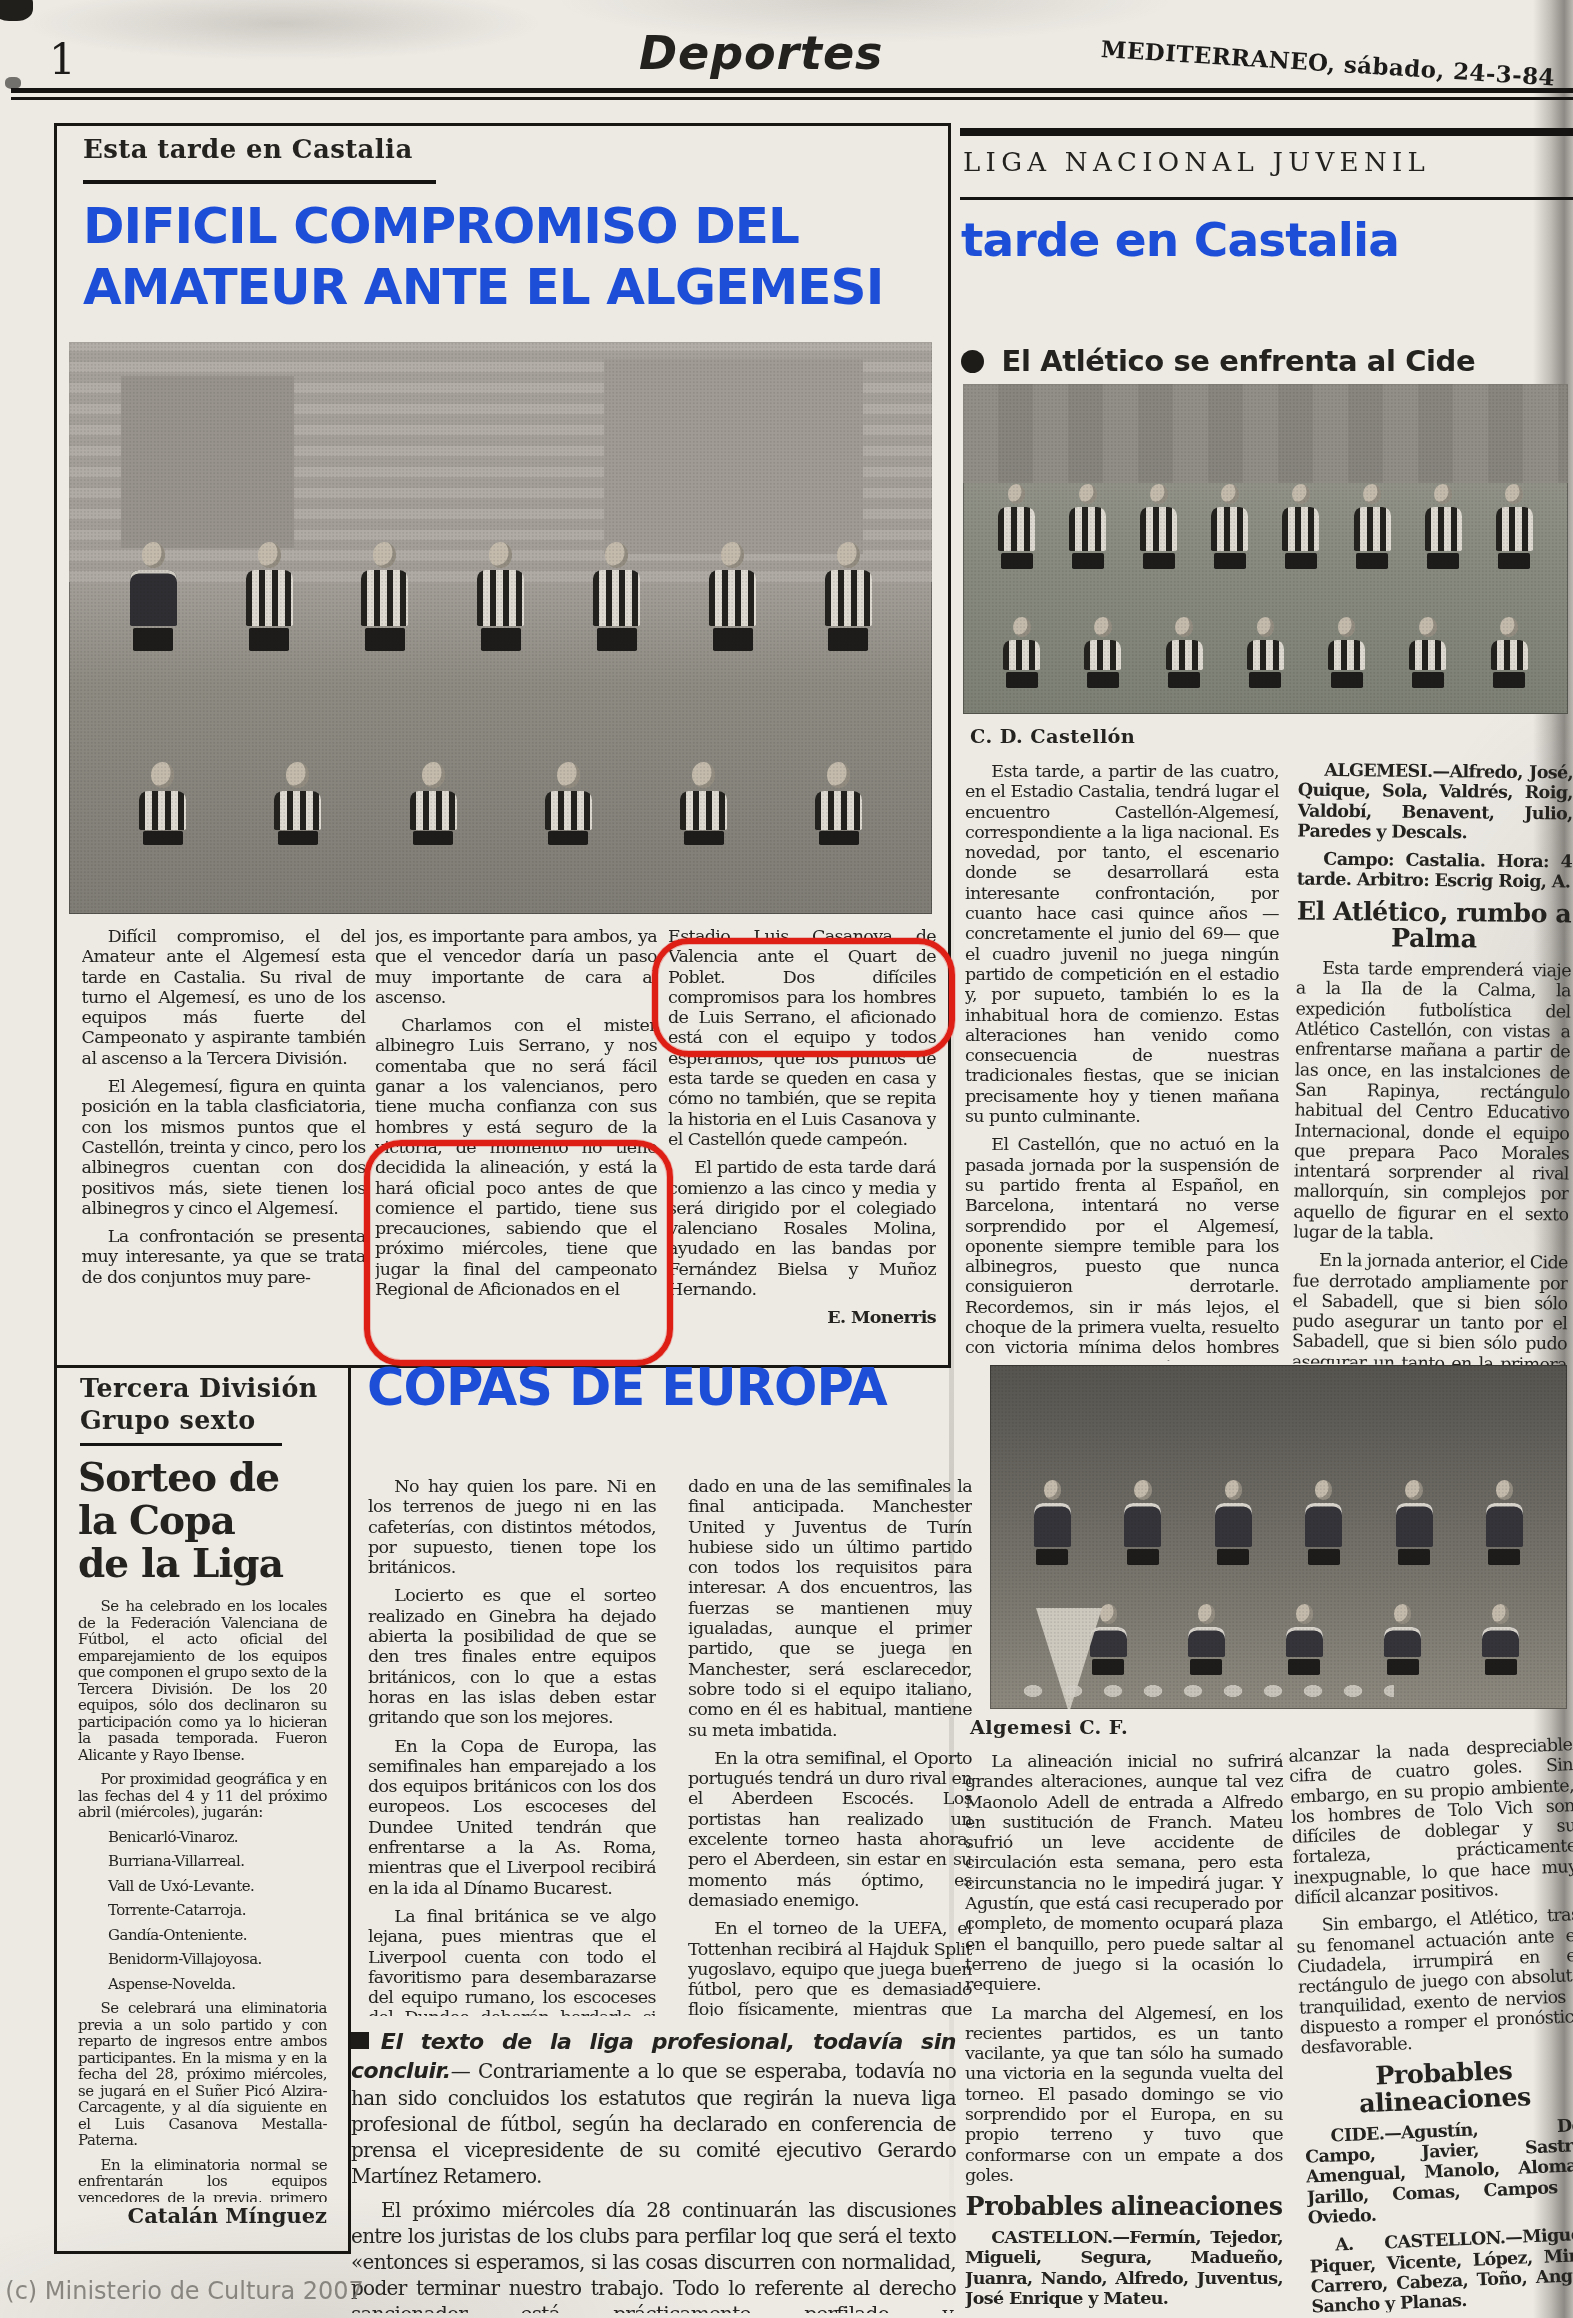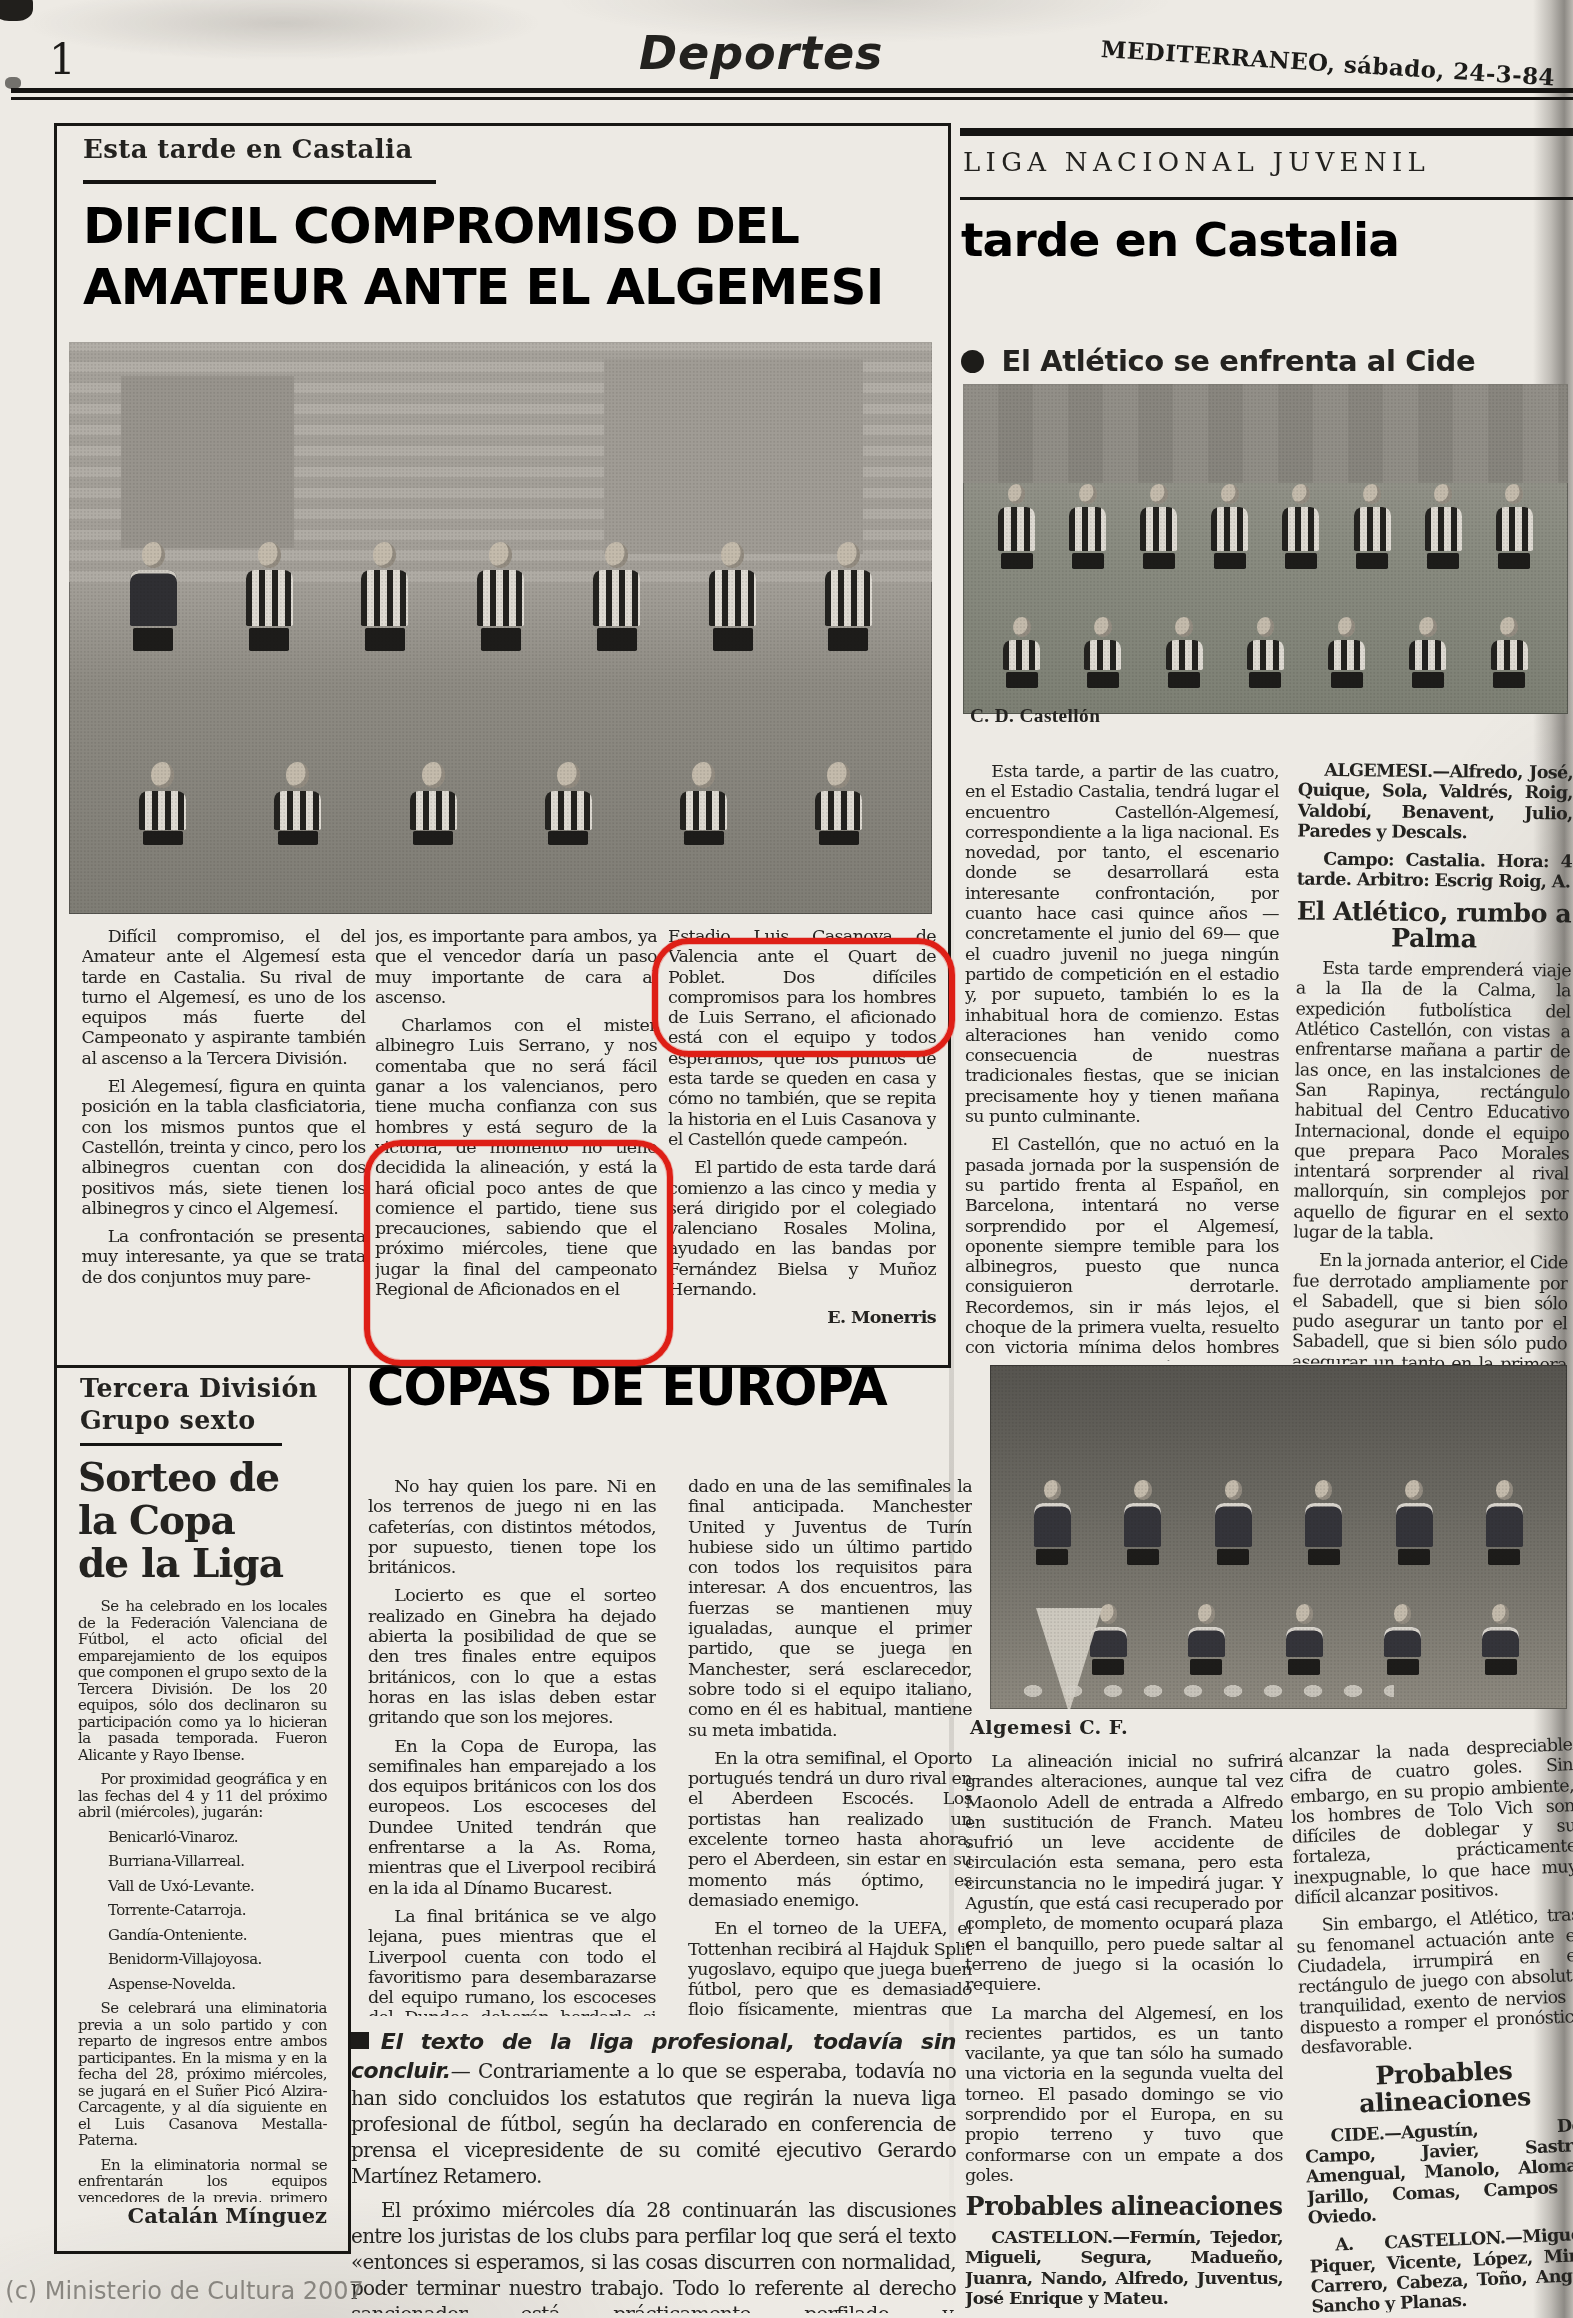--- a/index.html
+++ b/index.html
@@ -29,21 +29,21 @@
   .col.cont p:first-child{text-indent:0;}
   .col p.bold{font-weight:bold;}
   .col p.noind{text-indent:0;}
   .byline{font-weight:bold;text-align:right;text-indent:0 !important;}
   h4.subhead{margin:7px 0 7px 0;text-align:center;font-size:25.4px;font-weight:bold;
     letter-spacing:-0.02em;line-height:1.05;}
   
   .box{position:absolute;border:3.5px solid #181714;}
   .kicker{font-weight:bold;font-size:26px;letter-spacing:0.4px;}
   .big-headline{font-family:"DejaVu Sans","Liberation Sans",sans-serif;font-weight:800;
-    color:#000000;letter-spacing:-0.9px;}
+    color:#1d4ed8;letter-spacing:-0.9px;}
   
   .photo{position:absolute;overflow:hidden;background:linear-gradient(#b7b3ac 0%,#a8a49d 38%,#8e8b83 60%,#7f7d75 100%);
     box-shadow:inset 0 0 0 0.9px rgba(0,0,0,.35);}
   .photo .backdrop{position:absolute;left:0;right:0;top:0;height:42%;
     background:repeating-linear-gradient(0deg,#b2aea7 0 10.5px,#a29e97 10.5px 21px);opacity:.8;}
   .photo .block{position:absolute;background:#98948d;}
   .photo .halftone{position:absolute;inset:0;
     background-image:radial-gradient(rgba(20,18,15,.10) 0.9px,transparent 1.2px);
     background-size:3.5px 3.5px;pointer-events:none;}
   .prow{position:absolute;left:3%;right:3%;display:flex;justify-content:space-around;align-items:flex-end;}
@@ -342,21 +342,21 @@
         <i class="shorts"></i>
       </div>
       <div class="player">
         <i class="head"></i>
         <i class="torso"></i>
         <i class="shorts"></i>
       </div>
     </div>
   <div class="halftone"></div>
 </div>
-<div class="abs caption" style="left:970px;top:705px;font-family:Liberation Serif, serif;">C. D. Castellón</div>
+<div class="abs caption" style="left:970px;top:725px;">C. D. Castellón</div>
 
 <div class="col" style="left:965px;top:761px;width:314px;height:600px;">
     <p>Esta tarde, a partir de las cuatro, en el Estadio Castalia, tendrá lugar el encuentro Castellón-Algemesí, correspondiente a la liga nacional. Es novedad, por tanto, el escenario donde se desarrollará esta interesante confrontación, por cuanto hace casi quince años —concretamente el junio del 69— que el cuadro juvenil no juega ningún partido de competición en el estadio y, por supueto, también lo es la inhabitual hora de comienzo. Estas alteraciones han venido como consecuencia de nuestras tradicionales fiestas, que se inician precisamente hoy y tienen mañana su punto culminante.</p>
     <p>El Castellón, que no actuó en la pasada jornada por la suspensión de su partido frenta al Español, en Barcelona, intentará no verse sorprendido por el Algemesí, oponente siempre temible para los albinegros, puesto que nunca consiguieron derrotarle. Recordemos, sin ir más lejos, el choque de la primera vuelta, resuelto con victoria mínima delos hombres que dirige Alfredo Fluixá.</p>
   </div>
 <div class="col" style="left:1295px;top:761px;width:275px;height:604px;transform:rotate(0.6deg);">
   <p class="bold">ALGEMESI.—Alfredo, José, Quique, Sola, Valdrés, Roig, Valdobí, Benavent, Julio, Paredes y Descals.</p>
   <p class="bold">Campo: Castalia. Hora: 4 tarde. Arbitro: Escrig Roig, A.</p>
   <h4 class="subhead">El Atlético, rumbo a Palma</h4>
   <div>

